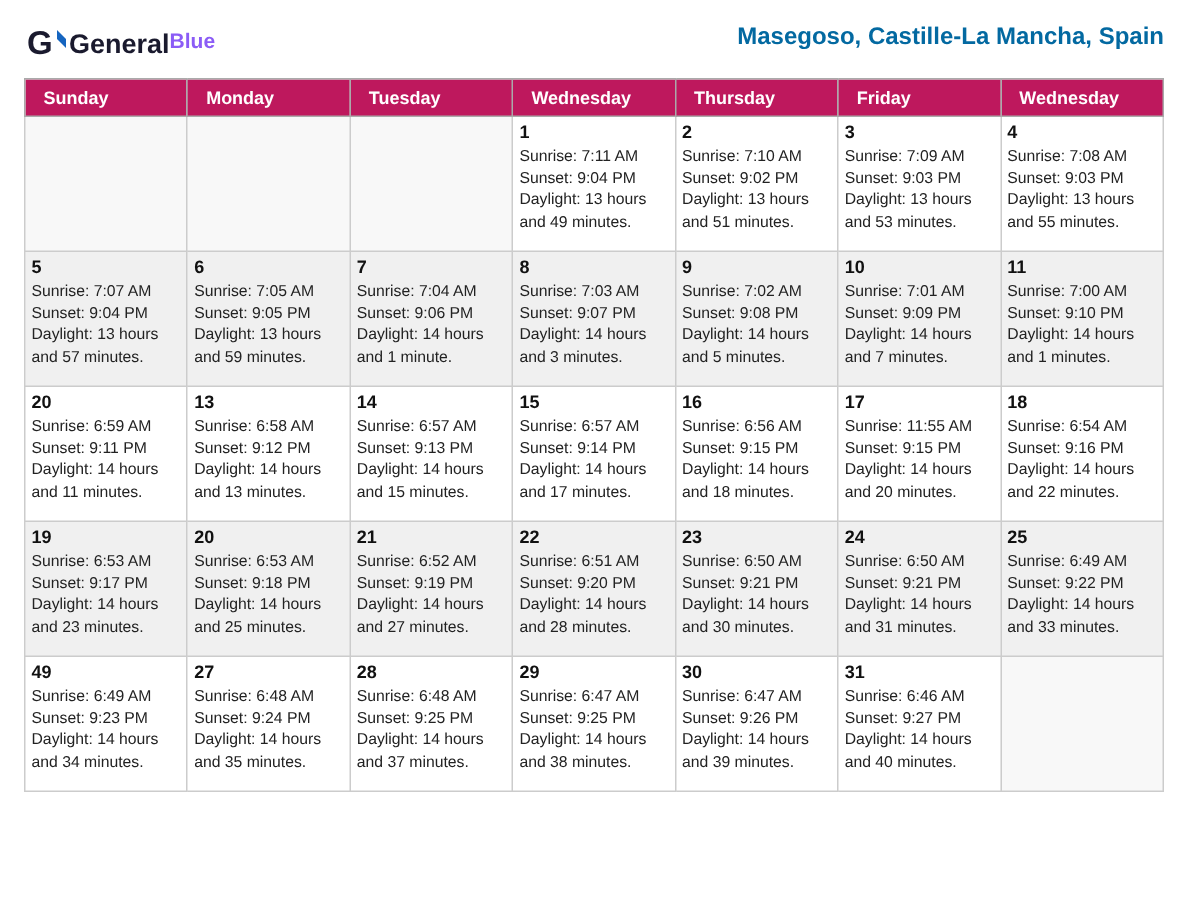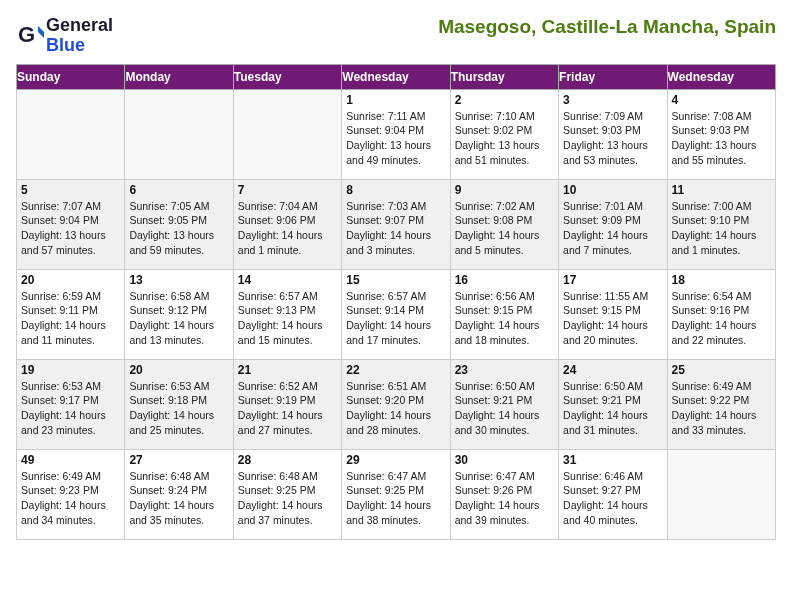--- a/index.html
+++ b/index.html
@@ -15,61 +15,61 @@
       justify-content: space-between;
       align-items: flex-start;
       margin-bottom: 8px;
     }
     .logo {
       display: flex;
       align-items: center;
     }
     .logo-text {
       display: flex;
-      flex-direction: column;
+      flex-direction: row;
       line-height: 1.1;
     }
     .logo-general {
       font-size: 18px;
       font-weight: bold;
       color: #1a1a2e;
     }
     .logo-blue {
-      font-size: 18px;
+      font-size: 14px;
       font-weight: bold;
-      color: #1d4ed8;
+      color: #8b5cf6;
     }
     .logo-icon {
       width: 28px;
       height: 28px;
       margin-right: 2px;
     }
     .title-block {
       text-align: right;
     }
     .month-title {
       font-size: 36px;
       font-weight: bold;
       color: #1a1a2e;
     }
     .location {
-      font-size: 19px;
-      color: #4d7c0f;
+      font-size: 16px;
+      color: #0369a1;
       font-weight: 600;
       margin-left: 29px;
     }
     .calendar {
       width: 100%;
       border-collapse: collapse;
       font-size: 10.5px;
     }
     .calendar th {
-      background: #701a75;
+      background: #be185d;
       color: #fff;
-      padding: 5px 0;
+      padding: 5px 12px;
       text-align: left;
       font-size: 12px;
       border: 1px solid #aaa;
     }
     .calendar td {
       border: 1px solid #ccc;
       vertical-align: top;
       padding: 3px 4px;
       width: calc(100%/7);
       min-height: 80px;

